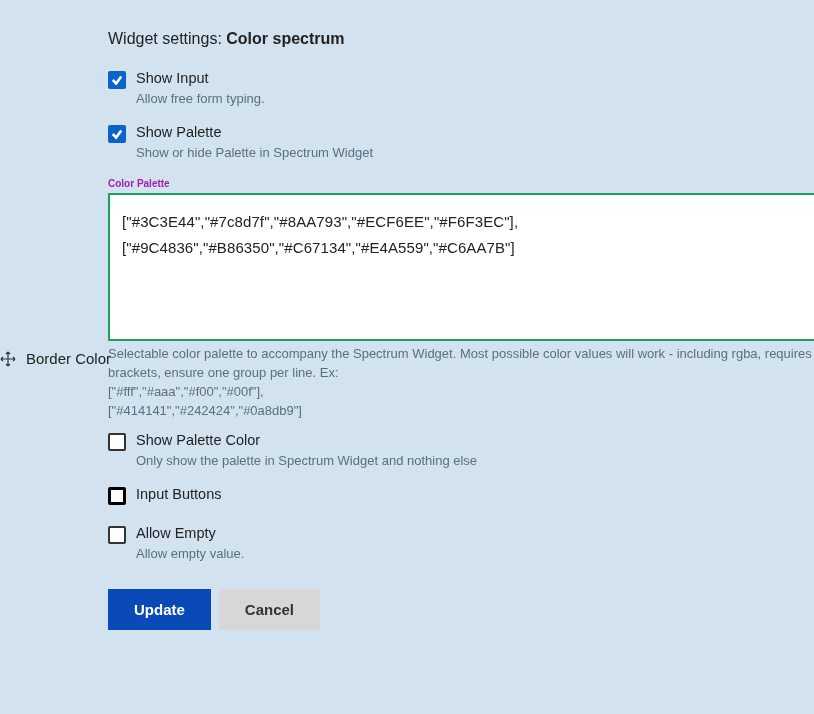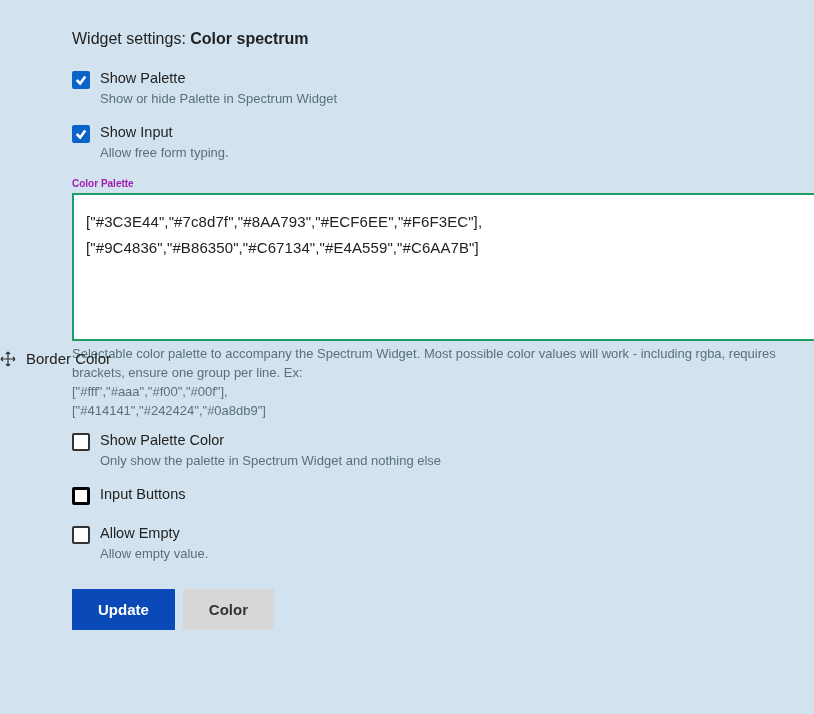--- a/index.html
+++ b/index.html
@@ -11,21 +11,21 @@
       font-family: "Segoe UI", -apple-system, sans-serif;
       background: #d2e3ef;
       font-size: 14px;
       color: #222;
       width: 814px;
       height: 714px;
       overflow: hidden;
       position: relative;
     }
     .content {
-      padding: 30px 0 0 72px;
+      padding: 30px 0 0 108px;
     }
     .title {
       font-size: 16px;
       margin-bottom: 22px;
     }
     .title .prefix {
       font-weight: 400;
     }
     .title .name {
       font-weight: 700;
@@ -180,34 +180,34 @@
     <span class="prefix">Widget settings: </span><span class="name">Color spectrum</span>
   </div>
 
   <div class="field-row">
     <div class="checkbox checked">
       <svg viewBox="0 0 14 14">
           <path d="M2 7 L6 11 L12 3"></path>
         </svg>
     </div>
     <div class="field-text">
-      <div class="field-label">Show Palette</div>
-      <div class="field-help">Show or hide Palette in Spectrum Widget</div>
+      <div class="field-label">Show Input</div>
+      <div class="field-help">Allow free form typing.</div>
     </div>
   </div>
 
   <div class="field-row">
     <div class="checkbox checked">
       <svg viewBox="0 0 14 14">
           <path d="M2 7 L6 11 L12 3"></path>
         </svg>
     </div>
     <div class="field-text">
-      <div class="field-label">Show Input</div>
-      <div class="field-help">Allow free form typing.</div>
+      <div class="field-label">Show Palette</div>
+      <div class="field-help">Show or hide Palette in Spectrum Widget</div>
     </div>
   </div>
 
   <div class="section-label">Color Palette</div>
   <div class="textarea-wrap">
     <div class="textarea-content" contenteditable="true" style="">["#3C3E44","#7c8d7f","#8AA793","#ECF6EE","#F6F3EC"],
 ["#9C4836","#B86350","#C67134","#E4A559","#C6AA7B"]</div>
   </div>
   <div class="help-block">
     <span>Selectable color palette to accompany the Spectrum Widget. Most possible color values will work - including rgba, requires brackets, ensure one group per line. Ex:</span>
@@ -239,16 +239,16 @@
       
     </div>
     <div class="field-text">
       <div class="field-label">Allow Empty</div>
       <div class="field-help">Allow empty value.</div>
     </div>
   </div>
 
   <div class="buttons">
     <button class="btn btn-primary">Update</button>
-    <button class="btn btn-secondary">Color</button>
+    <button class="btn btn-secondary">Cancel</button>
   </div>
 
 </div>
 
 </body></html>

